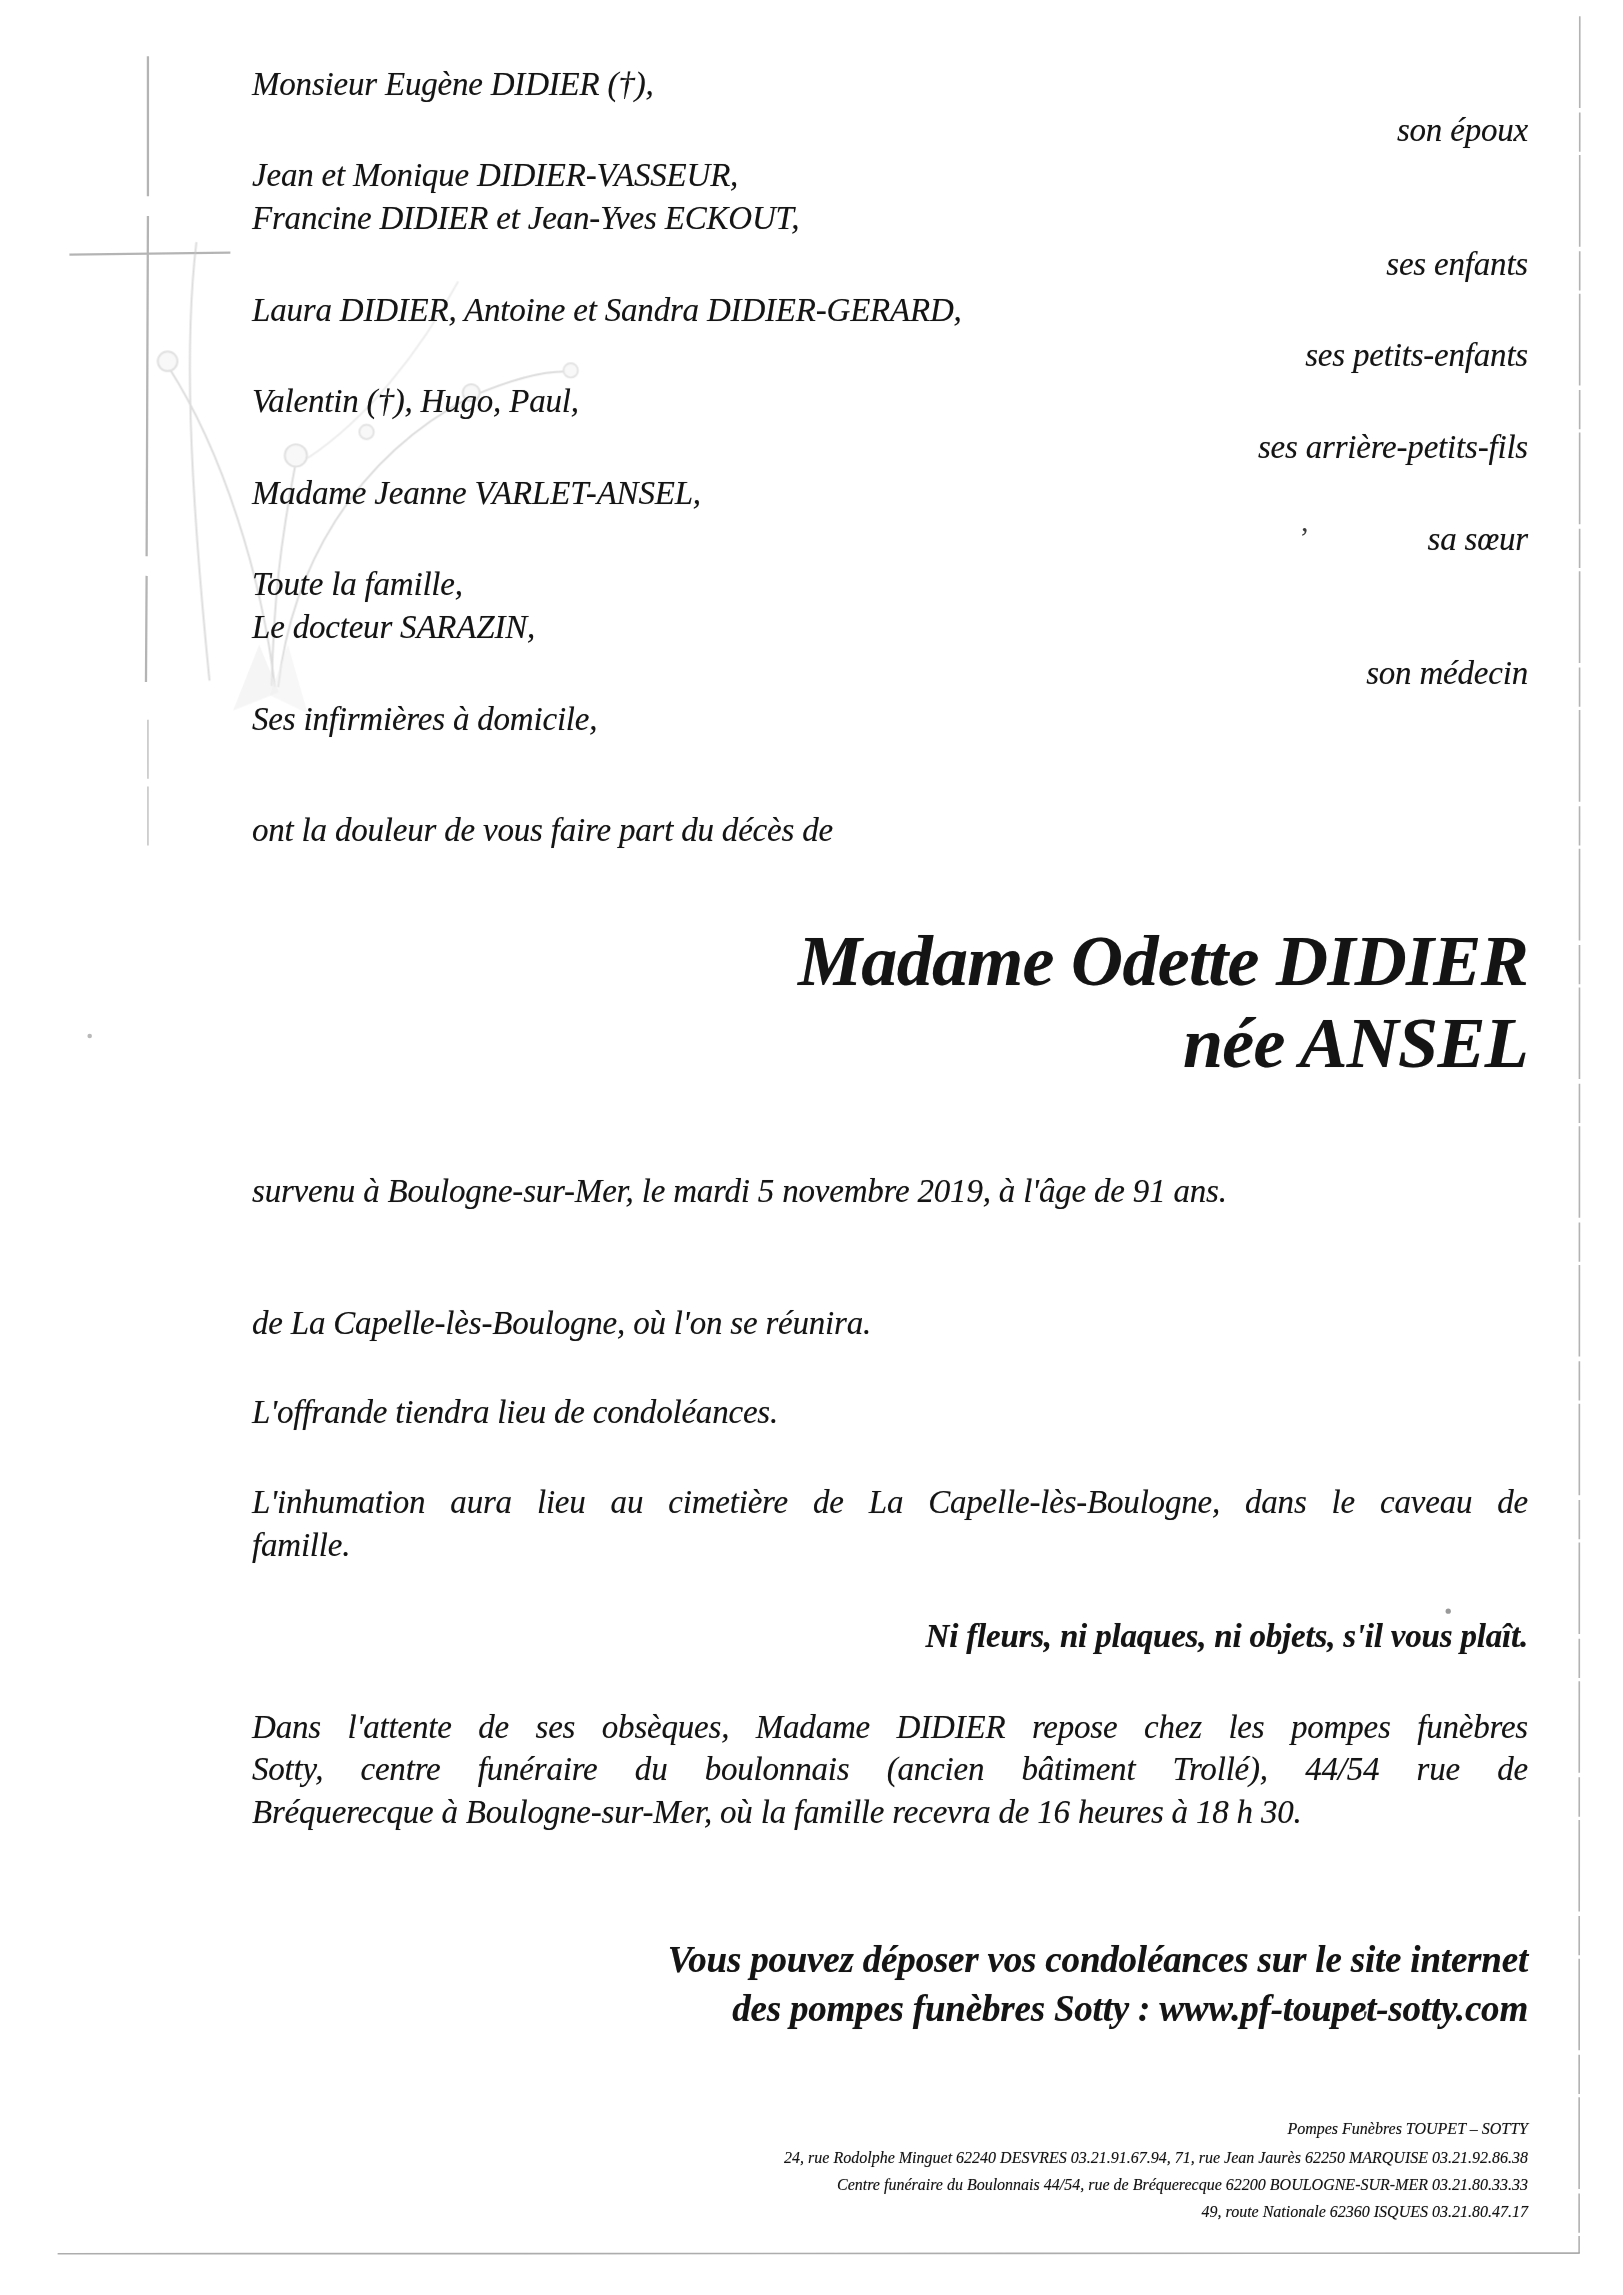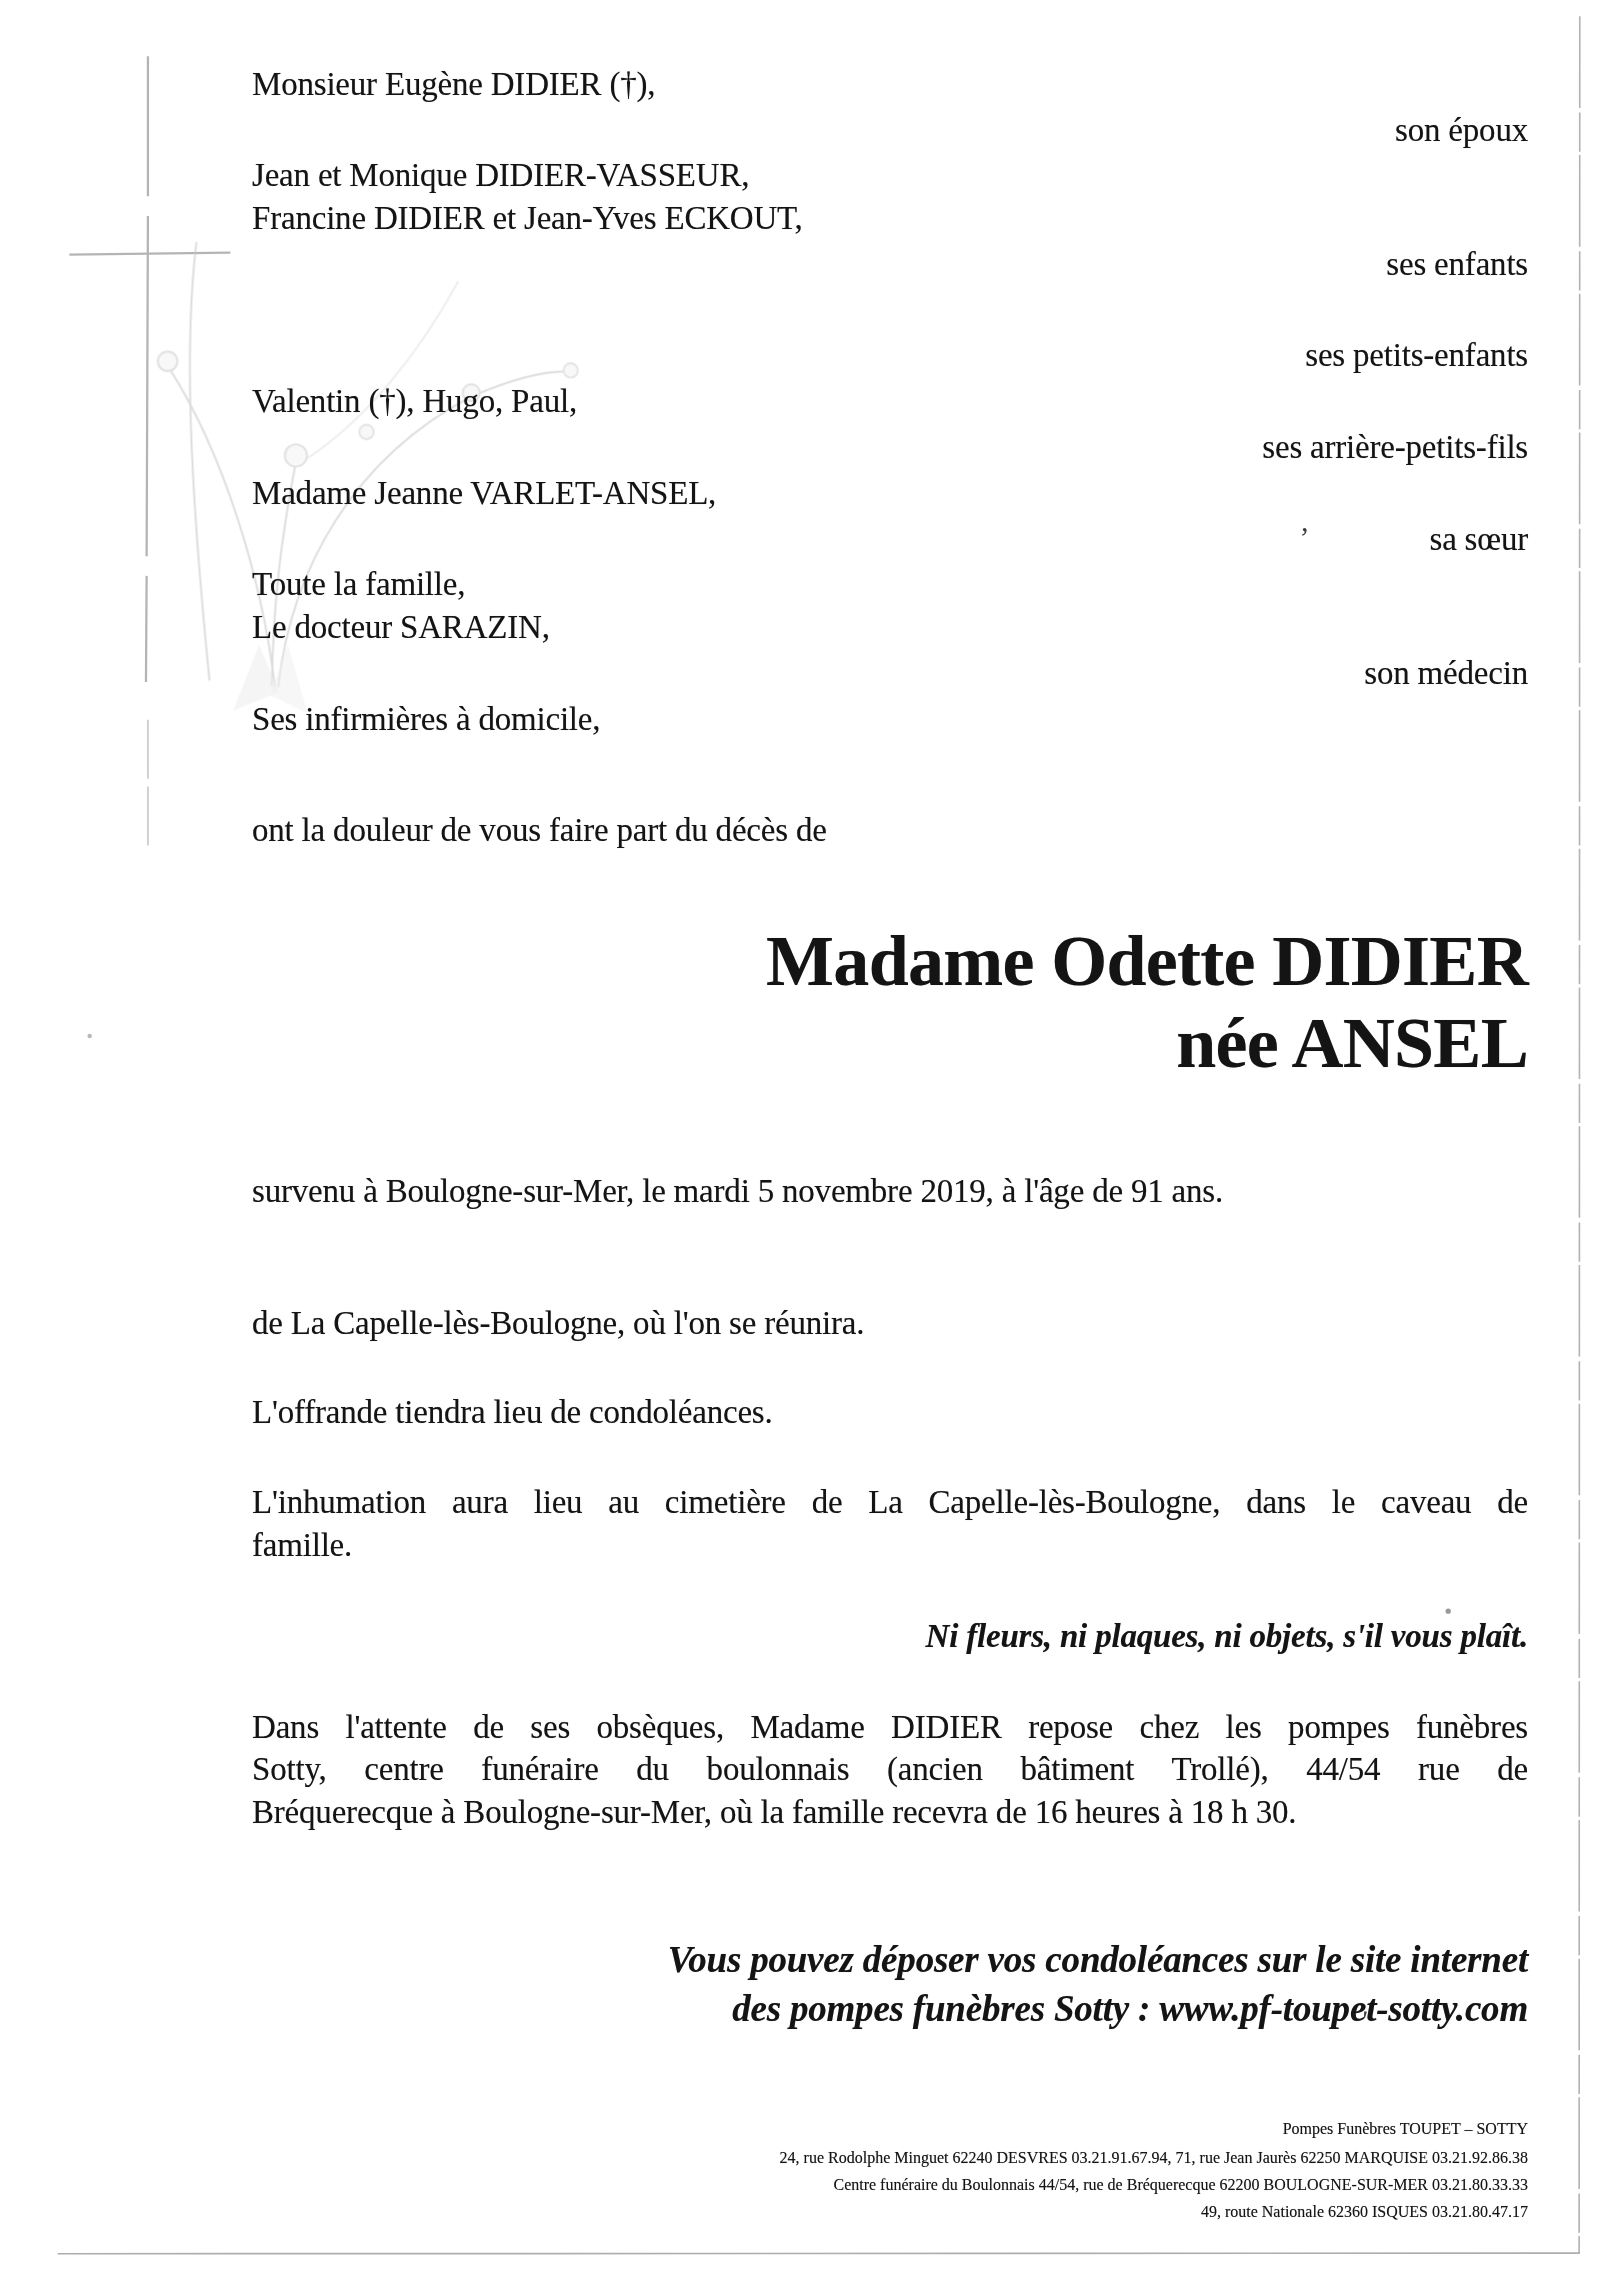--- a/index.html
+++ b/index.html
@@ -14,20 +14,21 @@
   .line{
     position:absolute;
     left:252px;
     white-space:nowrap;
     font-size:33px;
     line-height:1.05;
     letter-spacing:-0.2px;
     color:#141414;
     text-shadow:0 0 0.7px rgba(30,30,30,.45);
     z-index:2;
+    font-style:italic;
   }
   .just{
     white-space:normal;
     width:1276px;
     text-align:justify;
     text-align-last:justify;
   }
   .rightlab{
     left:auto;
     right:95px;
@@ -88,20 +89,21 @@
       <text x="1988" y="812" font-family="Liberation Serif, serif" font-size="46" fill="#3c3c3c">,</text>
       <circle cx="2213" cy="2462" r="4" fill="#555" opacity="0.6"></circle>
       <text x="2078" y="3100" font-family="Liberation Serif, serif" font-size="42" fill="#3c3c3c" transform="rotate(10 2078 3100)">'</text>
       <circle cx="137" cy="1583" r="3.5" fill="#8a8a8a" opacity="0.6"></circle>
     </g>
   </svg>
 
   <div class="line" style="top:67px">Monsieur Eugène DIDIER (†),</div>
   <div class="line" style="top:201px">Francine DIDIER et Jean-Yves ECKOUT,</div>
   <div class="line" style="top:158px">Jean et Monique DIDIER-VASSEUR,</div>
+  <div class="line" style="top:293px">Laura DIDIER, Antoine et Sandra DIDIER-GERARD,</div>
   <div class="line" style="top:384px">Valentin (†), Hugo, Paul,</div>
   <div class="line" style="top:476px">Madame Jeanne VARLET-ANSEL,</div>
   <div class="line" style="top:567px">Toute la famille,</div>
   <div class="line" style="top:610px">Le docteur SARAZIN,</div>
   <div class="line" style="top:702px">Ses infirmières à domicile,</div>
 
   <div class="line rightlab" style="top:113px">son époux</div>
   <div class="line rightlab" style="top:247px">ses enfants</div>
   <div class="line rightlab" style="top:338px">ses petits-enfants</div>
   <div class="line rightlab" style="top:430px">ses arrière-petits-fils</div>

